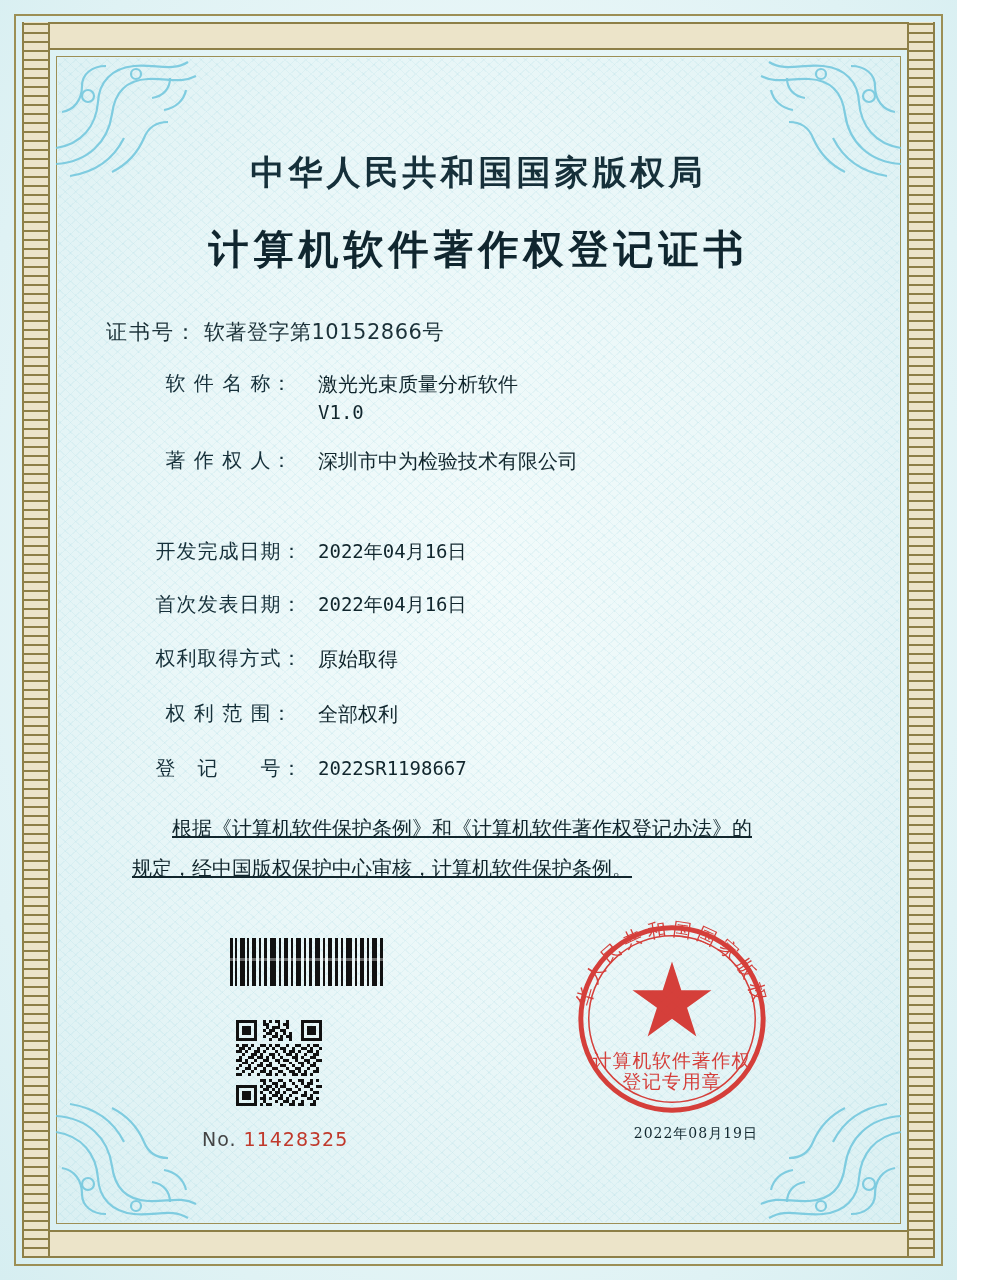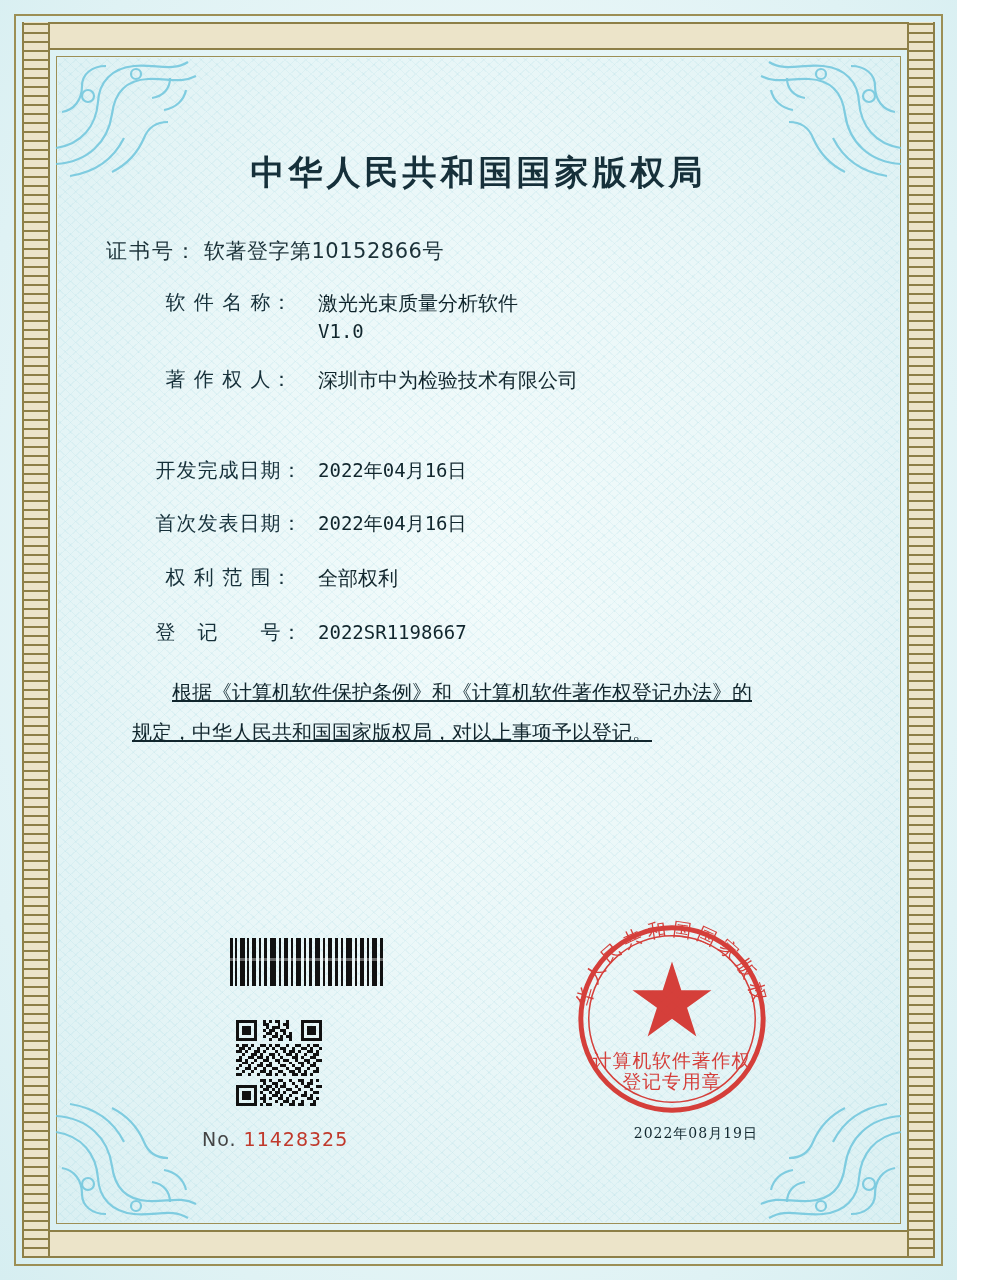--- a/index.html
+++ b/index.html
@@ -310,20 +310,21 @@
       <circle cx="36" cy="44" r="6"></circle>
       <circle cx="84" cy="22" r="5"></circle>
       <path d="M100 46 C 112 44, 118 36, 118 26"></path>
       <path d="M112 58 C 124 56, 132 48, 134 38"></path>
     </svg>
   </div>
 
   <div class="content">
 
     <div class="issuer">中华人民共和国国家版权局</div>
+    <div class="cert-title">计算机软件著作权登记证书</div>
 
     <div class="cert-no">
       <span class="label">证书号：</span><span>软著登字第10152866号</span>
     </div>
 
     <div class="fields-top">
 
       <div class="field-row row-software">
         <div class="f-label">软 件 名 称：</div>
         <div class="f-value">
@@ -344,36 +345,40 @@
       <div class="field-row">
         <div class="f-label">开发完成日期：</div>
         <div class="f-value mono">2022年04月16日</div>
       </div>
 
       <div class="field-row">
         <div class="f-label">首次发表日期：</div>
         <div class="f-value mono">2022年04月16日</div>
       </div>
 
+      <div class="field-row">
+        <div class="f-label">权利取得方式：</div>
+        <div class="f-value">原始取得</div>
+      </div>
 
       <div class="field-row">
         <div class="f-label">权 利 范 围：</div>
         <div class="f-value">全部权利</div>
       </div>
 
       <div class="field-row">
         <div class="f-label">登　记　　号：</div>
         <div class="f-value mono">2022SR1198667</div>
       </div>
 
     </div>
 
     <div class="statement">
       <span class="indent"></span><span>根据《计算机软件保护条例》和《计算机软件著作权登记办法》的</span><br>
-      <span>规定，中华人民共和国国家版权局，对以上事项予以登记。</span>
+      <span>规定，经中国版权保护中心审核，计算机软件保护条例。</span>
     </div>
 
   </div>
 
   <div class="lower">
 
     <div class="barcode">
       <svg viewBox="0 0 155 48" preserveAspectRatio="none">
         <rect x="0" y="0" width="3" height="48" fill="#111"></rect>
         <rect x="5" y="0" width="2" height="48" fill="#111"></rect>

